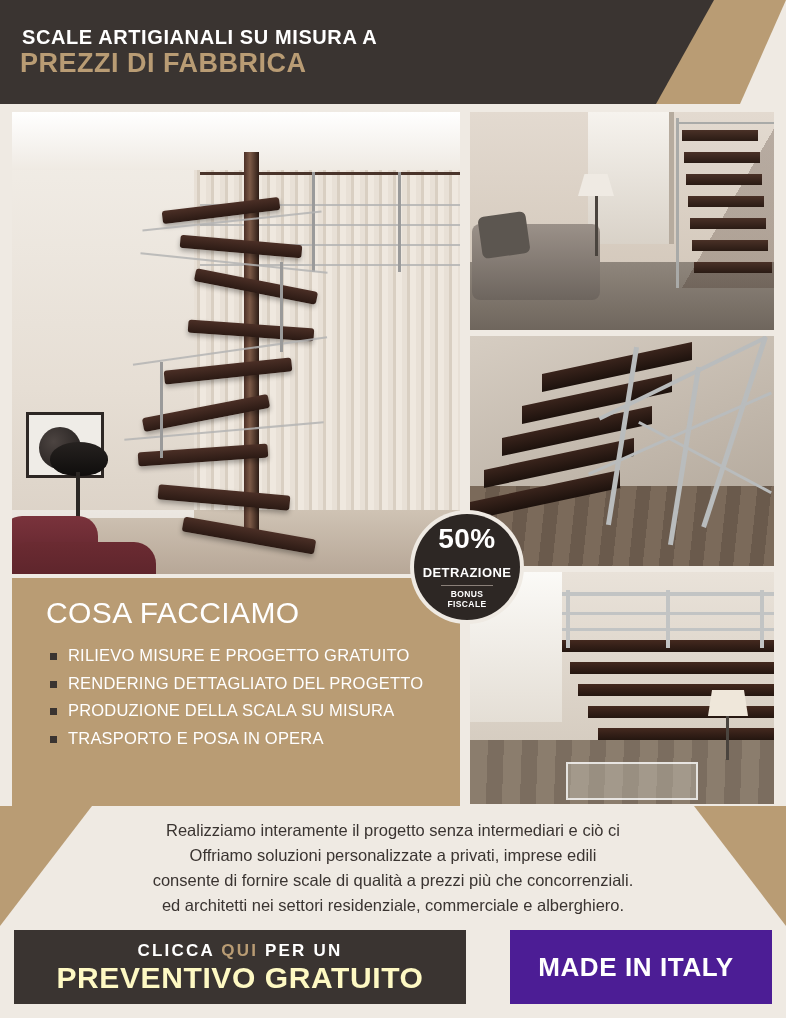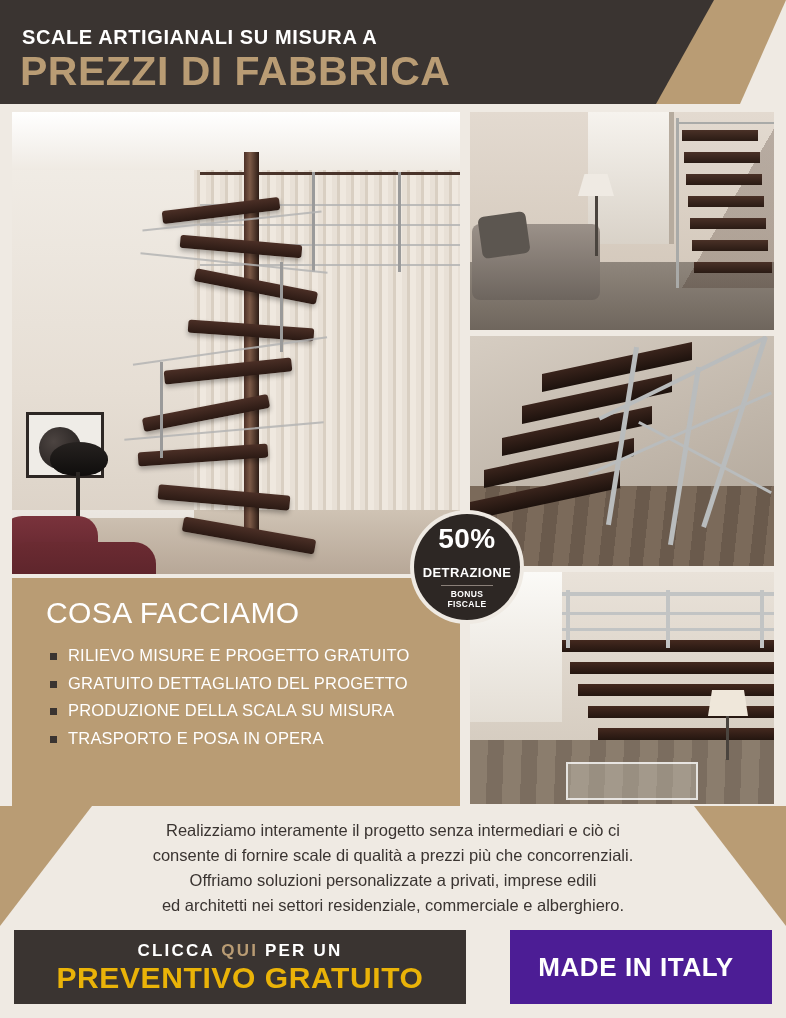--- a/index.html
+++ b/index.html
@@ -47,21 +47,21 @@
     left:22px; top:26px;
     color:#ffffff;
     font-size:20px;
     letter-spacing:0.6px;
     font-weight:bold;
   }
   .header-line2 {
     position:absolute;
     left:20px; top:48px;
     color:#b99c74;
-    font-size:41px;
+    font-size:27px;
     font-weight:bold;
     letter-spacing:0.5px;
   }
 
   
   .photo {
     position:absolute;
     overflow:hidden;
     background:#cbbfb2;
   }
@@ -319,21 +319,21 @@
     cursor:pointer;
   }
   .cta-top {
     color:#ffffff;
     font-size:17px;
     letter-spacing:2.2px;
     font-weight:bold;
   }
   .cta-top .hl { color:#b99c74; }
   .cta-bottom {
-    color:#eab308;
+    color:#fef9c3;
     font-size:30px;
     font-weight:bold;
     letter-spacing:0.6px;
     line-height:1.05;
     margin-top:1px;
   }
   .made {
     position:absolute;
     left:500px; top:930px;
     width:272px; height:74px;
@@ -475,33 +475,33 @@
     <div class="badge-sub">DETRAZIONE</div>
     <div class="badge-rule"></div>
     <div class="badge-small">BONUS</div>
     <div class="badge-small">FISCALE</div>
   </div>
 
   <div class="what">
     <h2>COSA FACCIAMO</h2>
     <ul>
       <li>RILIEVO MISURE E PROGETTO GRATUITO</li>
-      <li>GRATUITO DETTAGLIATO DEL PROGETTO</li>
+      <li>RENDERING DETTAGLIATO DEL PROGETTO</li>
       <li>PRODUZIONE DELLA SCALA SU MISURA</li>
       <li>TRASPORTO E POSA IN OPERA</li>
     </ul>
   </div>
 
   <div class="wedge-left"></div>
   <div class="wedge-right"></div>
 
   <div class="paragraph">
     <div>Realizziamo interamente il progetto senza intermediari e ciò ci</div>
+    <div>Offriamo soluzioni personalizzate a privati, imprese edili</div>
     <div>consente di fornire scale di qualità a prezzi più che concorrenziali.</div>
-    <div>Offriamo soluzioni personalizzate a privati, imprese edili</div>
     <div>ed architetti nei settori residenziale, commerciale e alberghiero.</div>
   </div>
 
   <div class="footer-bg"></div>
 
   <div class="cta">
     <div class="cta-top"><span>CLICCA </span><span class="hl">QUI</span><span> PER UN</span></div>
     <div class="cta-bottom">PREVENTIVO GRATUITO</div>
   </div>
 

